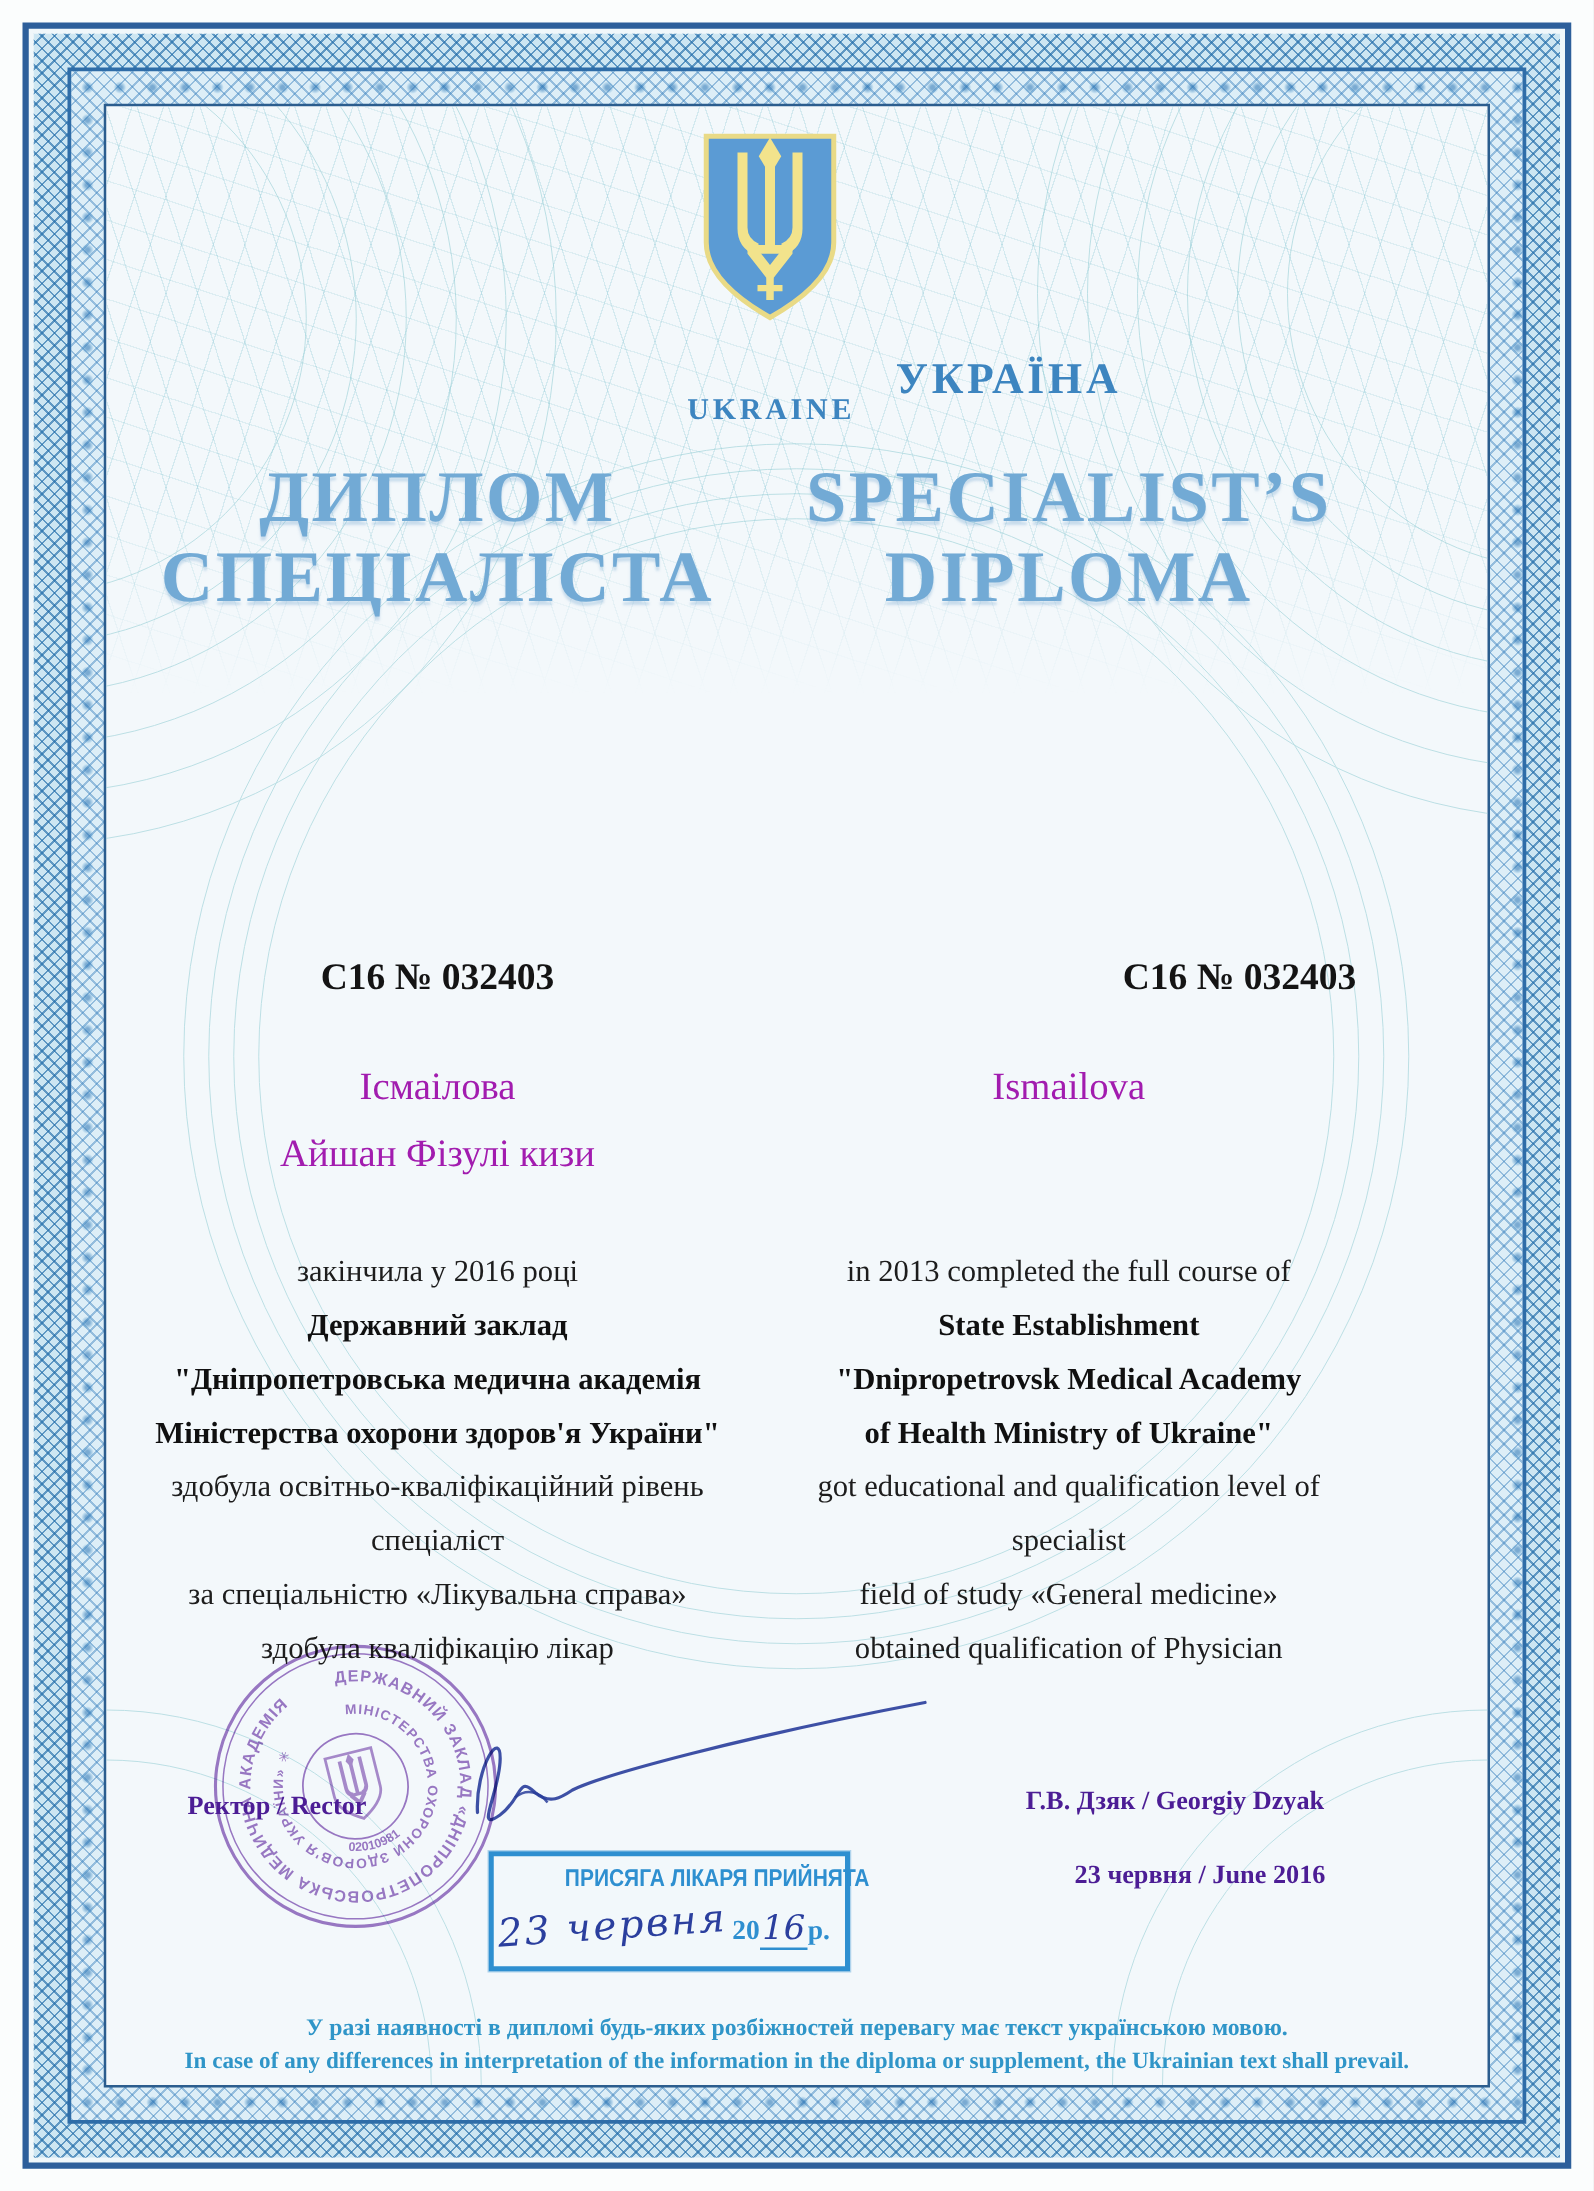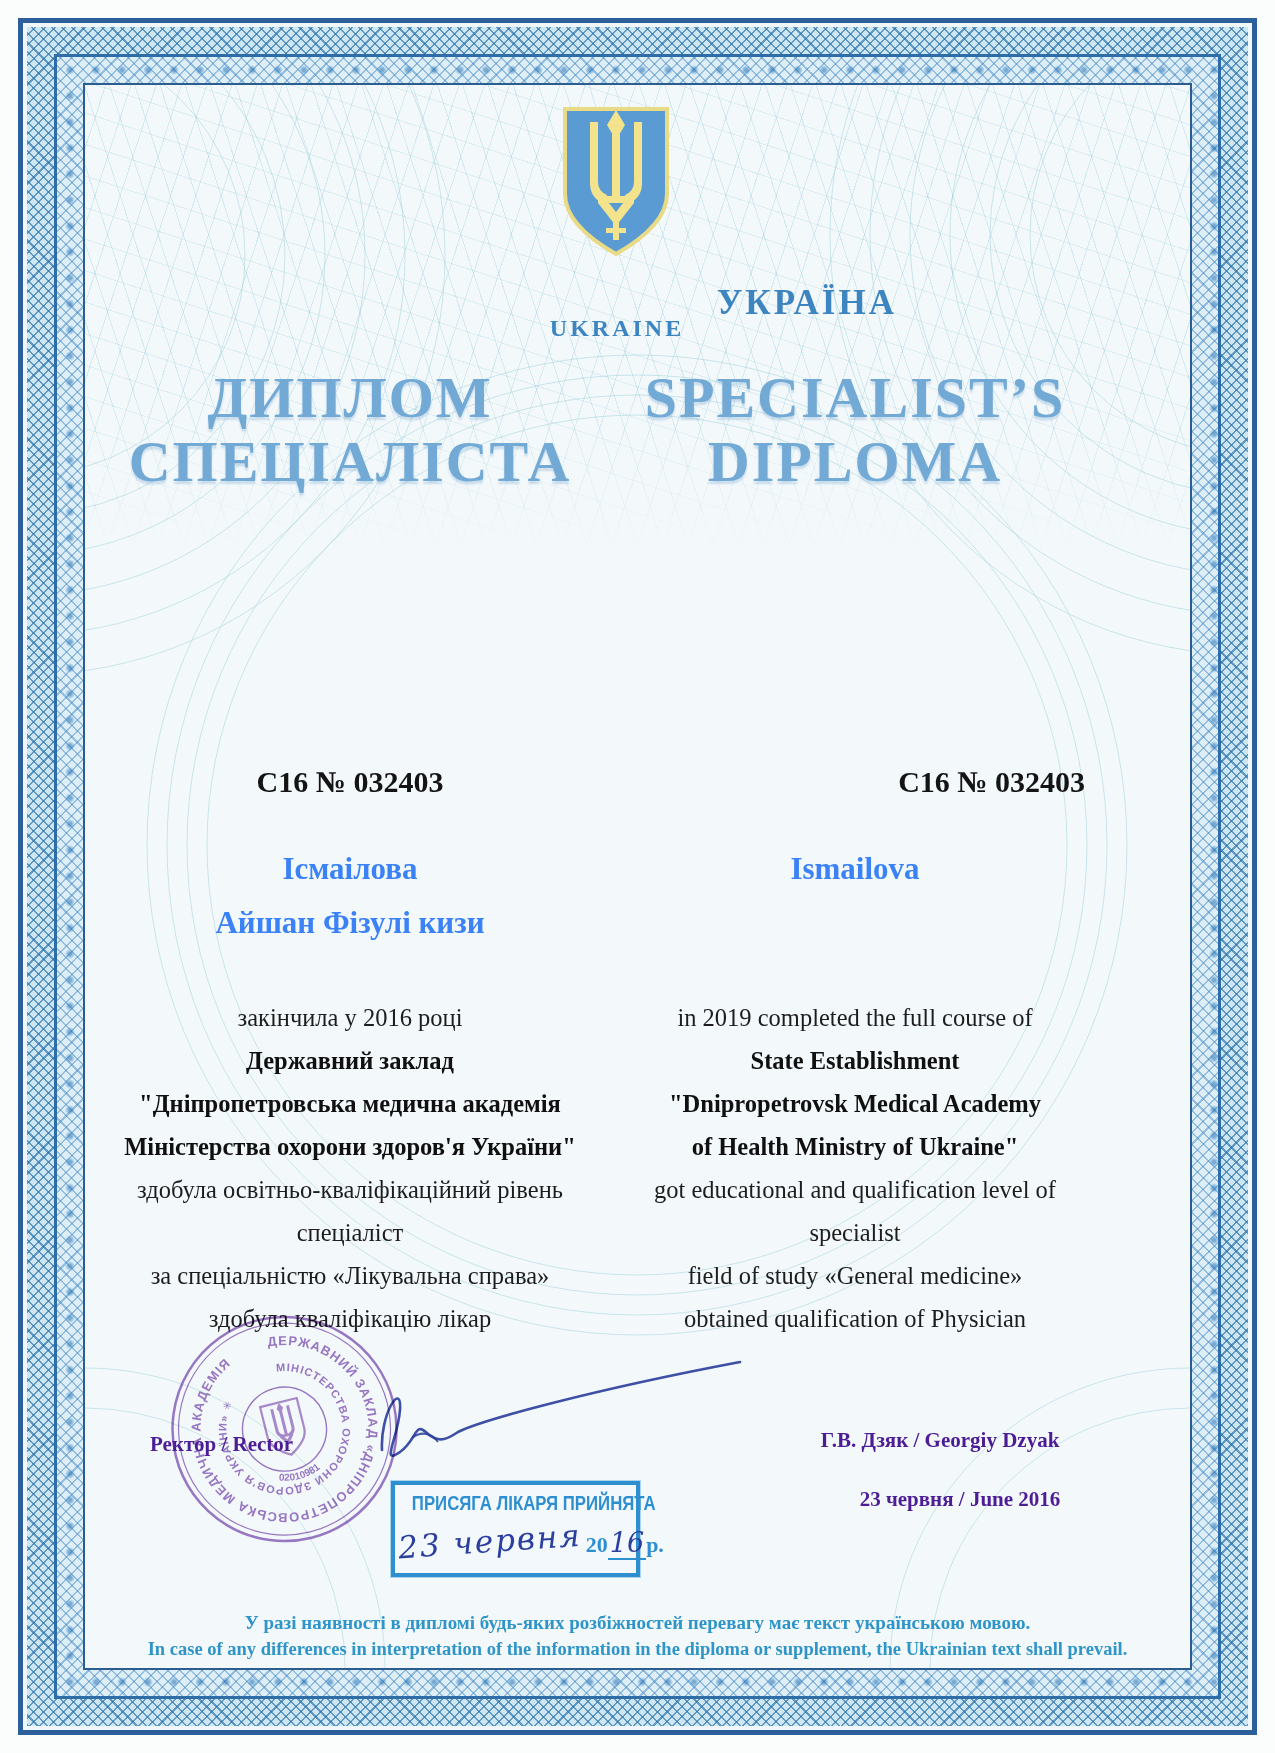--- a/index.html
+++ b/index.html
@@ -30,31 +30,31 @@
     -webkit-mask-image:linear-gradient(#000 65%,transparent);
             mask-image:linear-gradient(#000 65%,transparent);}
   .bg-curves{position:absolute;left:0;top:0;}
   
   .abs{position:absolute;}
   .ctr{text-align:center;}
   .country{color:#3d85c0;font-weight:bold;letter-spacing:3px;}
   .big-title{color:#72aad5;font-weight:bold;font-size:58px;line-height:64px;letter-spacing:2px;
              text-shadow:0 3px 2px rgba(120,170,210,.35);}
   .serial{font-size:30px;font-weight:bold;color:#141414;}
-  .name{font-size:31px;font-weight:bold;color:#3b82f6;}
+  .name{font-size:31px;font-weight:normal;color:#a21caf;}
   .bcol{position:absolute;width:460px;}
   .bline{height:43px;line-height:43px;font-size:24.5px;color:#1d1d1d;text-align:center;white-space:nowrap;}
   .bline.b{font-weight:bold;color:#101010;}
   .official{font-size:21px;font-weight:bold;color:#4c1d95;}
   .footer-line{color:#2f95c8;font-weight:bold;}
   
   .round-stamp{position:absolute;left:168px;top:1312px;transform:rotate(-14deg);opacity:.82;
                mix-blend-mode:multiply;}
   .oath-box{position:absolute;left:391px;top:1481px;width:241px;height:88px;
-            border:4px solid #2e8fd0;box-shadow:0 0 0 1px rgba(46,143,208,.35);background:rgba(240,248,252,.25);}
+            border:4px solid #2e8fd0;box-shadow:0 0 0 1px rgba(46,143,208,.35);background:rgba(240,248,252,.25);padding-left:40px;}
   .oath-title{margin-top:7px;text-align:center;font-family:"Liberation Sans","DejaVu Sans",sans-serif;
               font-size:19.5px;font-weight:bold;color:#2e8fd0;transform:scaleX(.86);letter-spacing:0px;
               white-space:nowrap;}
   .hand{font-style:italic;color:#2b3f9e;font-family:"DejaVu Serif","Liberation Serif",serif;}
   .oath-date{position:absolute;left:398px;top:1523px;width:232px;white-space:nowrap;}
   .oath-day{font-size:31px;letter-spacing:2px;display:inline-block;transform:rotate(-4deg);}
   .oath-year-printed{font-size:22px;color:#2e8fd0;font-weight:bold;}
   .oath-year-hand{font-size:27px;border-bottom:2px solid #2e8fd0;padding:0 2px;}
   .signature{position:absolute;left:352px;top:1342px;mix-blend-mode:multiply;}
 </style>
@@ -135,21 +135,21 @@
     <div class="bline">закінчила у 2016 році</div>
     <div class="bline b">Державний заклад</div>
     <div class="bline b">"Дніпропетровська медична академія</div>
     <div class="bline b">Міністерства охорони здоров'я України"</div>
     <div class="bline">здобула освітньо-кваліфікаційний рівень</div>
     <div class="bline">спеціаліст</div>
     <div class="bline">за спеціальністю «Лікувальна справа»</div>
     <div class="bline">здобула кваліфікацію лікар</div>
   </div>
   <div class="bcol" style="left:625px;top:996px;">
-    <div class="bline">in 2019 completed the full course of</div>
+    <div class="bline">in 2013 completed the full course of</div>
     <div class="bline b">State Establishment</div>
     <div class="bline b">"Dnipropetrovsk Medical Academy</div>
     <div class="bline b">of Health Ministry of Ukraine"</div>
     <div class="bline">got educational and qualification level of</div>
     <div class="bline">specialist</div>
     <div class="bline">field of study «General medicine»</div>
     <div class="bline">obtained qualification of Physician</div>
   </div>
 
   <div class="round-stamp">

